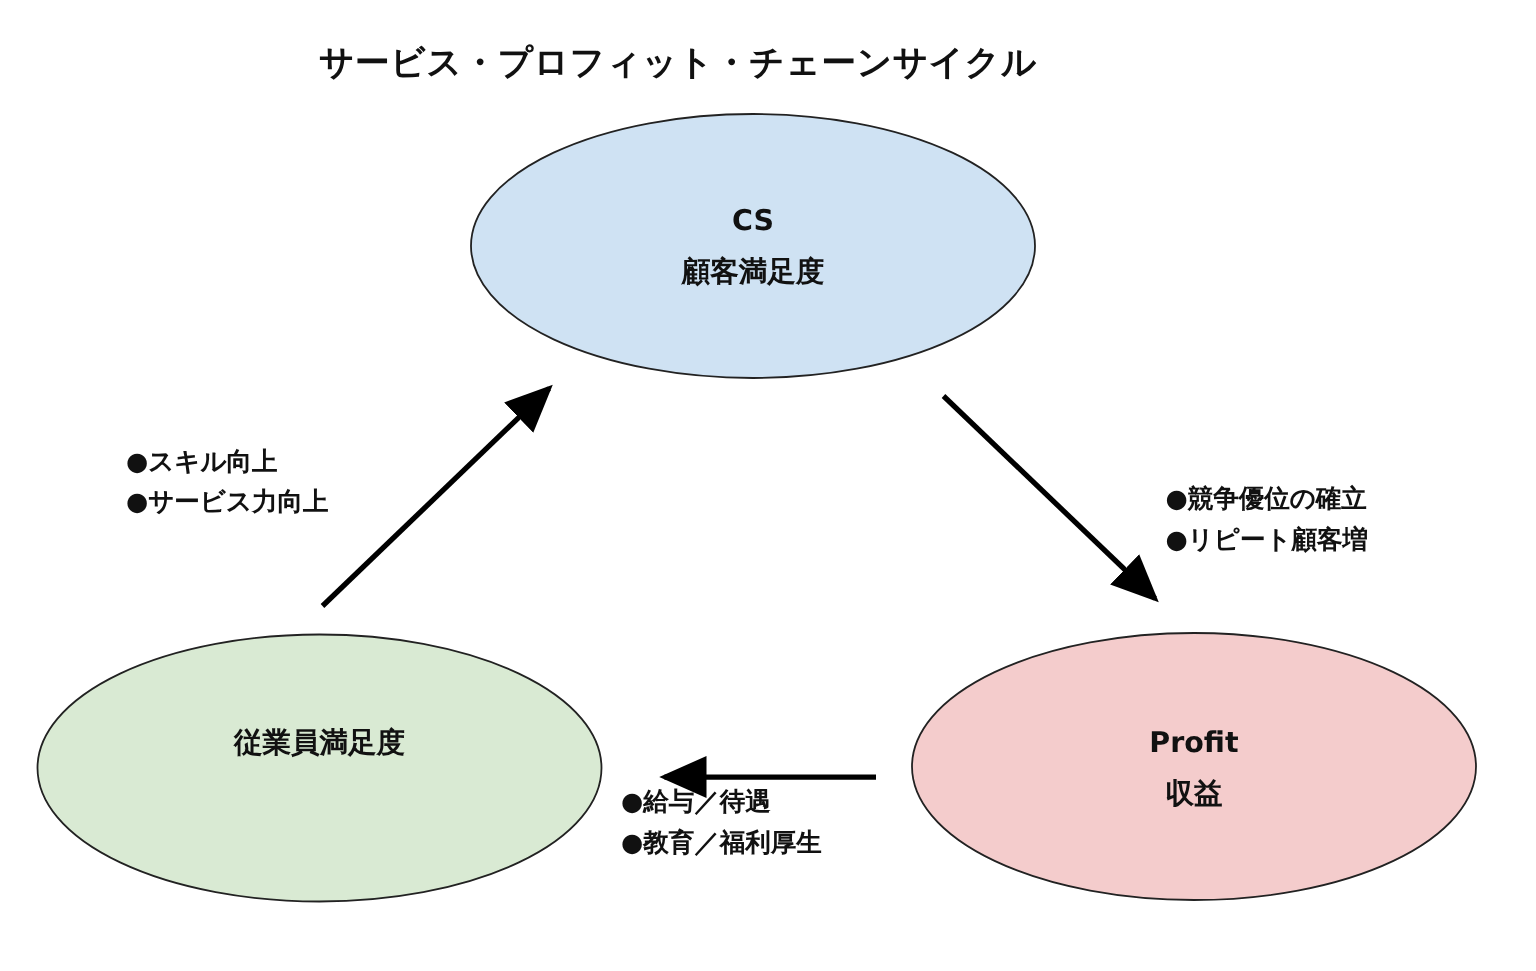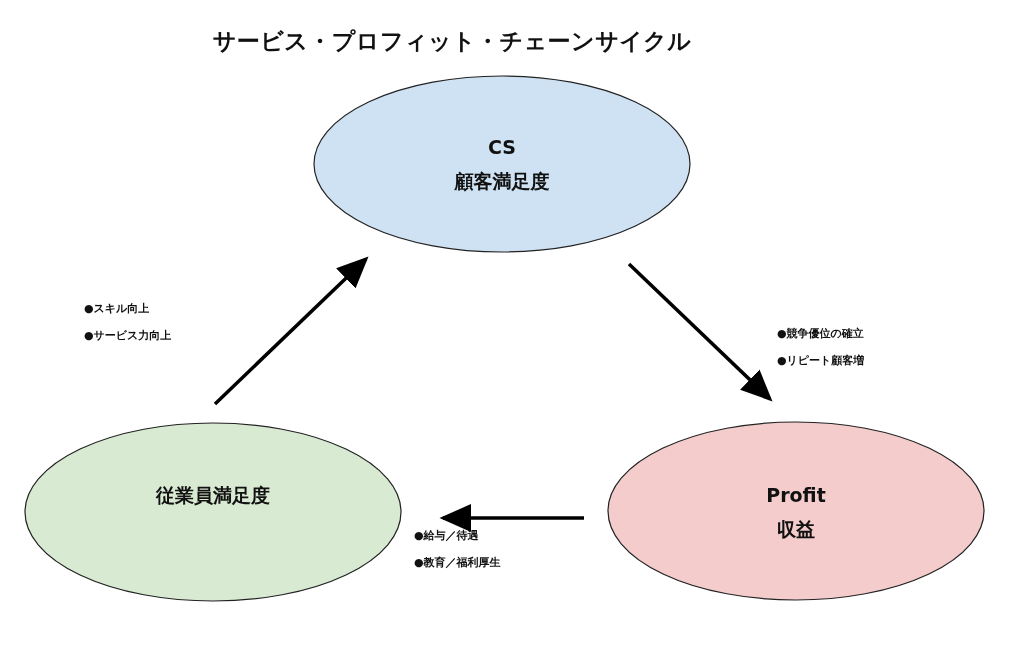--- a/index.html
+++ b/index.html
@@ -3,21 +3,21 @@
   <meta charset="utf-8">
   <style>
     html, body { margin: 0; padding: 0; background: #ffffff; }
     body { width: 1024px; height: 647px; position: relative; overflow: hidden;
            font-family: "DejaVu Sans", "Liberation Sans", sans-serif; color: #111; }
     #diagram { position: absolute; left: 0; top: 0; }
     .title { position: absolute; left: 0; width: 904px; top: 26px; text-align: center;
              font-size: 23px; font-weight: bold; letter-spacing: 0.5px; }
     .node-text { position: absolute; text-align: center; font-weight: bold; font-size: 19px; line-height: 34px; }
     .node-text span { display: block; }
-    .label-group { position: absolute; font-weight: bold; font-size: 11px; line-height: 27px; white-space: nowrap; }
+    .label-group { position: absolute; font-weight: bold; font-size: 17px; line-height: 27px; white-space: nowrap; }
     .label-group span { display: block; }
   </style>
 </head>
 <body>
 
 <svg id="diagram" width="1024" height="647" viewBox="0 0 1024 647">
   <defs>
     <marker id="arrowhead" markerWidth="10" markerHeight="10" refX="8" refY="5" orient="auto" markerUnits="strokeWidth">
       <path d="M0,1 L9,5 L0,9 Z" fill="#000"></path>
     </marker>

